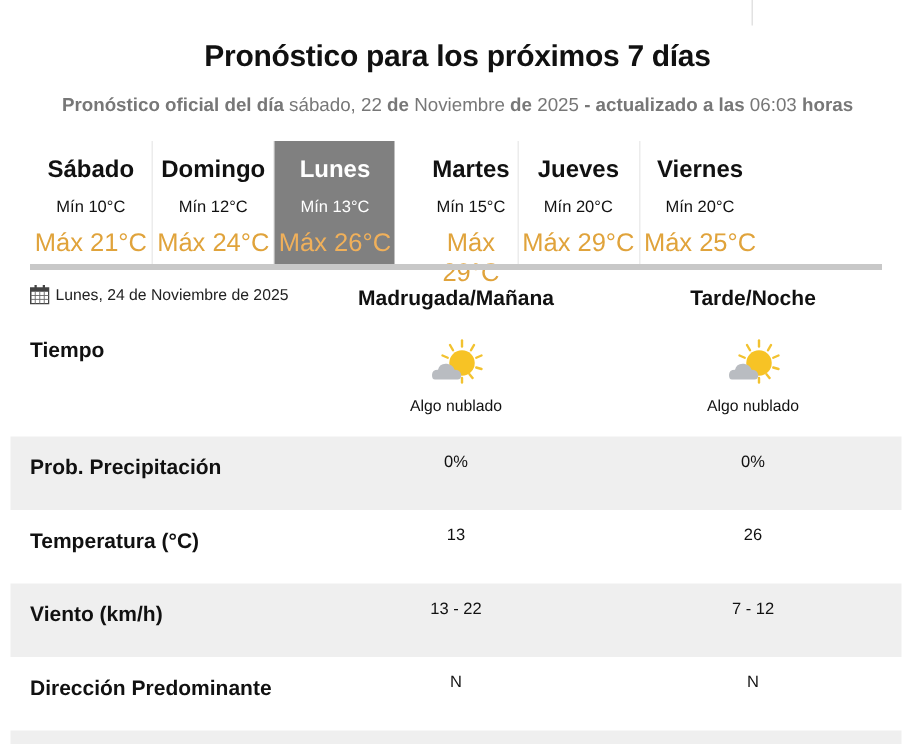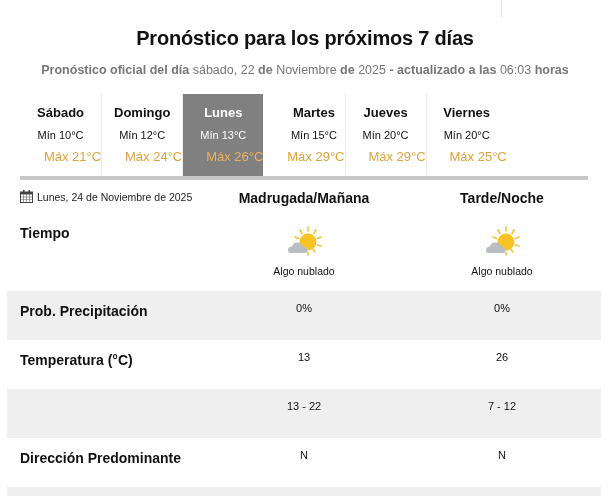--- a/index.html
+++ b/index.html
@@ -12,23 +12,23 @@
            font-size: 20px; font-weight: bold; color: #111; letter-spacing: -0.2px; }
   .subtitle { position: absolute; top: 63px; left: 0; width: 610px; text-align: center;
               font-size: 12.5px; color: #777; }
   .subtitle b { font-weight: bold; color: #777; }
 
   .tabs { position: absolute; top: 94px; left: 20px; width: 568px; height: 82px; display: flex; }
   .tab { width: 81.14px; height: 82px; text-align: center; cursor: pointer; position: relative; }
   .tab + .tab { border-left: 1px solid #ececec; }
   .tab.active { background: #808080; }
   .tab.active + .tab { border-left: none; padding-left: 20px; }
-  .tab .day { margin-top: 11px; font-size: 13px; font-weight: bold; color: #111; }
+  .tab .day { margin-top: 11px; font-size: 16px; font-weight: bold; color: #111; }
   .tab .min { margin-top: 9px; font-size: 11px; color: #111; }
-  .tab .max { margin-top: 8px; font-size: 13px; color: #e0a33b; text-align: right; }
+  .tab .max { margin-top: 8px; font-size: 17px; color: #e0a33b; }
   .tab.active .day, .tab.active .min { color: #ffffff; }
   .tab.active .max { color: #f0b05a; }
   .tabs-bar { position: absolute; top: 176px; left: 20px; width: 568px; height: 4px; background: #c8c8c8; }
 
   .date-line { position: absolute; top: 190px; left: 20px; font-size: 10.5px; color: #222; display: flex; align-items: center; }
   .date-line svg { margin-right: 4px; }
 
   .col-head { position: absolute; top: 190px; font-size: 14px; font-weight: bold; color: #111; text-align: center; width: 200px; }
   .col-head.c1 { left: 204px; }
   .col-head.c2 { left: 402px; }
@@ -163,20 +163,21 @@
     <span class="label">Prob. Precipitación</span>
     <span class="v c1">0%</span>
     <span class="v c2">0%</span>
   </div>
   <div class="row">
     <span class="label">Temperatura (°C)</span>
     <span class="v c1">13</span>
     <span class="v c2">26</span>
   </div>
   <div class="row shade">
+    <span class="label">Viento (km/h)</span>
     <span class="v c1">13 - 22</span>
     <span class="v c2">7 - 12</span>
   </div>
   <div class="row">
     <span class="label">Dirección Predominante</span>
     <span class="v c1">N</span>
     <span class="v c2">N</span>
   </div>
   <div class="row shade">
     <span class="label">Ráfagas (km/h)</span>

